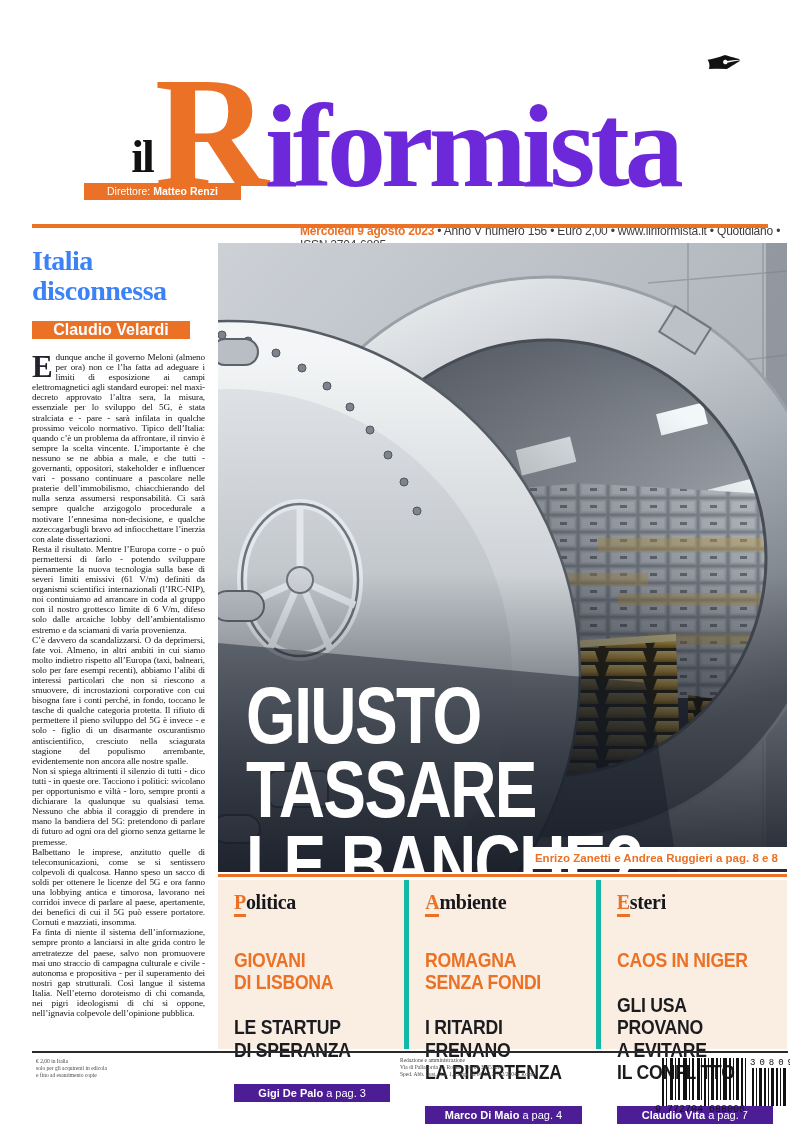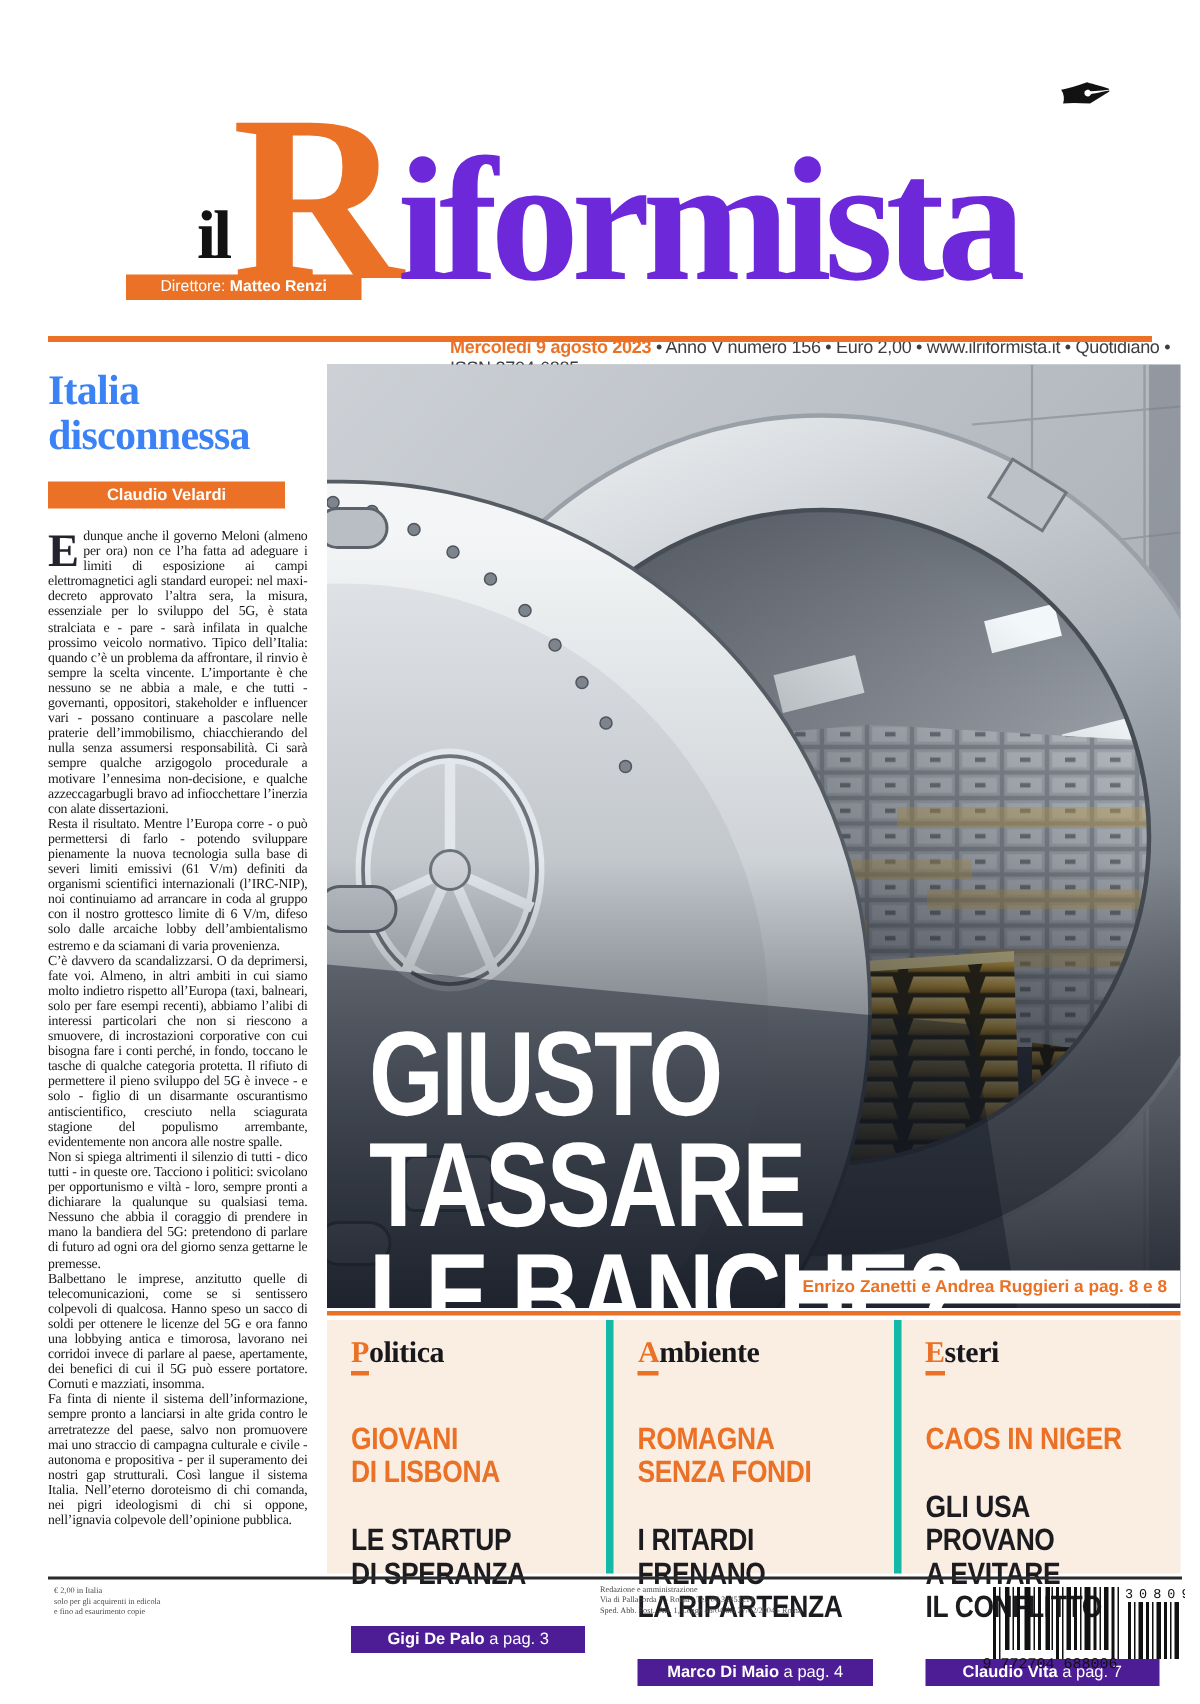--- a/index.html
+++ b/index.html
@@ -21,21 +21,21 @@
   .director-chip b{margin-left:3px;}
   .dateline{position:absolute;left:300px;top:2px;font-size:12px;color:#3d3d3d;letter-spacing:-.2px;margin-top:39px;}
   .dateline .date{color:#ea7125;font-weight:bold;}
   .top-rule{position:absolute;left:32px;top:224px;width:736px;height:4px;background:#ea7125;}
 
   
   .left-col{position:absolute;left:32px;top:246px;width:173px;height:800px;overflow:hidden;}
   .article-title{font-family:"Liberation Serif",serif;font-weight:bold;font-size:28px;
                  line-height:30px;color:#3b82f6;margin:0;letter-spacing:-.5px;white-space:pre-line;}
   .author-chip{margin-top:15px;width:158px;background:#ea7125;color:#fff;font-weight:bold;
-               font-size:11px;line-height:18px;text-align:center;}
+               font-size:16px;line-height:18px;text-align:center;}
   .article-body{margin-top:13px;font-family:"Liberation Serif",serif;font-size:9.2px;
                 line-height:10.1px;color:#17171c;text-align:justify;letter-spacing:-.15px;}
   .article-body p{margin:0;}
   .dropcap{float:left;font-weight:bold;font-size:31px;line-height:26px;padding:2px 3px 0 0;
            color:#23232e;}
 
   
   .cover{position:absolute;left:218px;top:243px;width:569px;height:629px;overflow:hidden;background:#9aa0a8;}
   .cover svg{position:absolute;left:0;top:0;}
   .headline{position:absolute;left:28px;top:436px;color:#ffffff;font-weight:bold;

